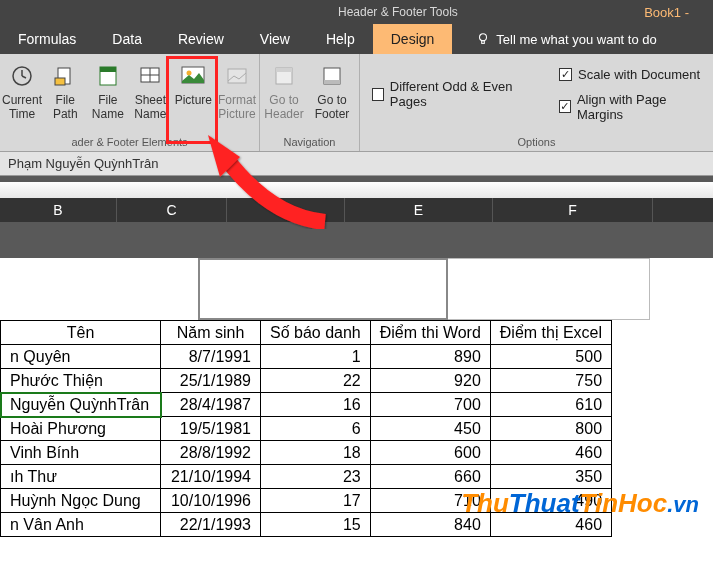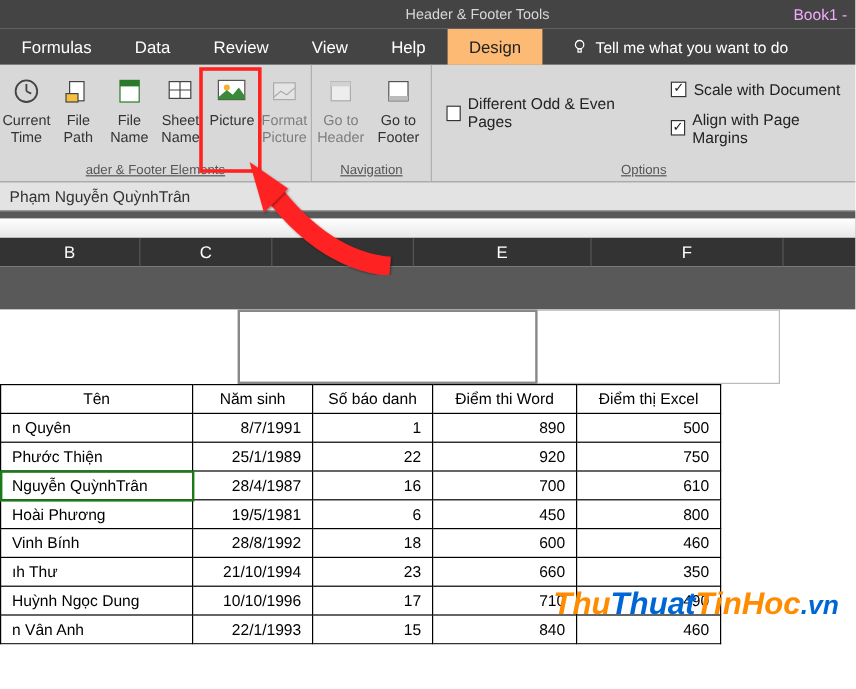--- a/index.html
+++ b/index.html
@@ -1,35 +1,35 @@
 <!DOCTYPE html>
 <html><head>
 <meta charset="utf-8">
 <style>
 * { box-sizing: border-box; margin: 0; padding: 0; }
 body { font-family: "Segoe UI", Arial, sans-serif; font-size: 14px; background: #fff; width: 713px; overflow: hidden; position: relative; }
 
 .context-tab-bar { height: 24px; background: #444; display: flex; align-items: center; position: relative; }
 .context-tab { position: absolute; left: 322px; background: #444; color: #d8d8d8; font-size: 12px; padding: 3px 16px; }
-.book-title { position: absolute; right: 7px; color: #f0abfc; font-size: 13px; }
+.book-title { position: absolute; right: 24px; color: #fdba74; font-size: 13px; }
 
 .menu-tabs { height: 30px; background: #444; display: flex; align-items: center; color: #fff; font-size: 14px; }
 .menu-tab { padding: 0 18px; height: 30px; line-height: 30px; cursor: pointer; }
 .menu-tab.active { background: #fdba74; color: #222; }
 .tell-me { display: flex; align-items: center; gap: 6px; margin-left: 24px; font-size: 13px; color: #fff; }
 .bulb { width: 14px; height: 14px; }
 
 .ribbon { height: 98px; background: #d8d8d8; display: flex; border-bottom: 1px solid #a0a0a0; position: relative; }
 .ribbon-group { display: flex; flex-direction: column; height: 100%; border-right: 1px solid #b0b0b0; }
 .ribbon-buttons { display: flex; flex: 1; align-items: flex-start; padding-top: 4px; }
 .ribbon-btn { display: flex; flex-direction: column; align-items: center; justify-content: flex-start; width: 48px; padding: 2px 3px; font-size: 12px; color: #333; text-align: center; line-height: 1.15; cursor: pointer; }
 .ribbon-btn.narrow { width: 44px; }
 .ribbon-btn.disabled { opacity: 0.55; }
 .ribbon-icon { width: 32px; height: 32px; margin-bottom: 2px; display: flex; align-items: center; justify-content: center; }
-.ribbon-group-label { font-size: 11px; color: #555; text-align: center; padding: 2px 0 3px; text-decoration: underline; }
+.ribbon-group-label { font-size: 11px; color: #555; text-align: center; padding: 2px 0 3px; }
 .options-col { display: flex; flex-direction: column; justify-content: center; gap: 10px; padding: 0 12px; font-size: 13px; color: #222; }
 .opt-row { display: flex; align-items: center; gap: 6px; }
 .cb { width: 13px; height: 13px; border: 1px solid #333; display: inline-flex; align-items: center; justify-content: center; background: #fff; font-size: 11px; line-height: 1; }
 
 .highlight { position: absolute; border: 3px solid #ff2222; left: 166px; top: 56px; width: 52px; height: 88px; pointer-events: none; z-index: 5; }
 .arrow-svg { position: absolute; left: 180px; top: 127px; z-index:6; pointer-events: none; }
 
 .formula-bar { height: 24px; background: #e3e3e3; border-bottom: 1px solid #999; display: flex; align-items: center; padding: 0 8px; font-size: 13px; color: #333; }
 
 .ruler-area { height: 22px; background: #595959; position: relative; }
@@ -38,21 +38,21 @@
 .col-headers { display: flex; height: 24px; background: #333; color: #fff; font-size: 14px; }
 .col-h { border-right: 1px solid #555; display: flex; align-items: center; justify-content: center; }
 
 .sheet-bg { height: 36px; background: #595959; }
 
 .page-area { background: #fff; padding: 0; }
 .header-cells { display: flex; position: relative; height: 62px; margin-left: 0; }
 .hc { border: 1px solid #bbb; height: 62px; }
 .hc.sel { border: 2px solid #888; }
 
-.data-table { border-collapse: collapse; font-size: 13px; margin-top: 0; }
+.data-table { border-collapse: collapse; font-size: 16px; margin-top: 0; }
 .data-table td, .data-table th { border: 1px solid #000; padding: 2px 9px; height: 24px; white-space: nowrap; }
 .data-table th { font-weight: normal; text-align: center; }
 .data-table td.r { text-align: right; }
 .data-table td.l { text-align: left; }
 .row-active td { background: #fff; }
 .cell-active { outline: 2px solid #1a7a1a; outline-offset: -1px; }
 
 .watermark { position: absolute; right: 14px; bottom: 18px; font-size: 26px; font-weight: 700; font-style: italic; pointer-events: none; z-index: 10; }
 .wm-a { color: #ff8c00; } .wm-b { color: #0066d6; } .wm-c { color: #ff8c00; } .wm-d { color: #0066d6; font-size: 22px; font-style: italic; }
 </style>

